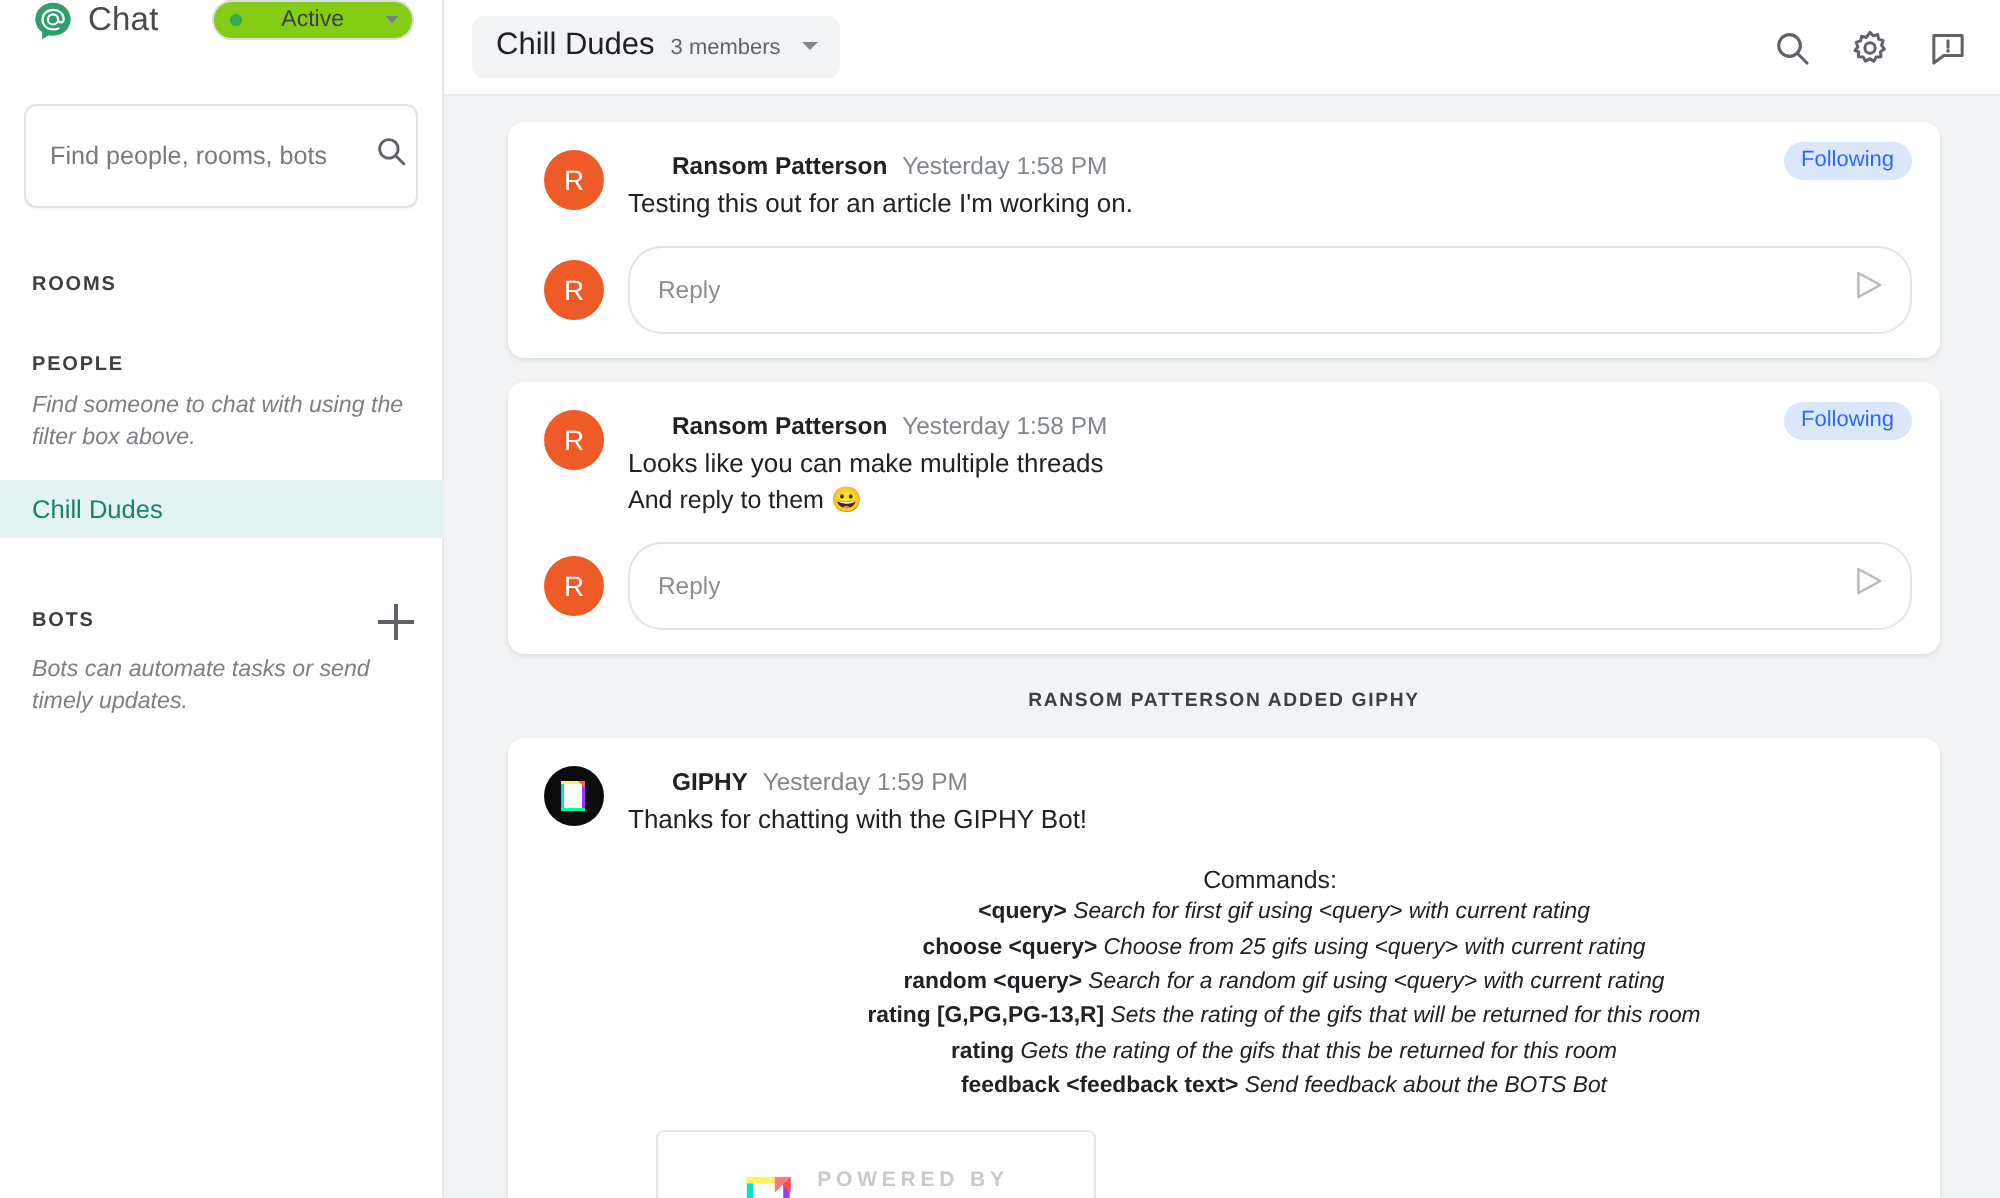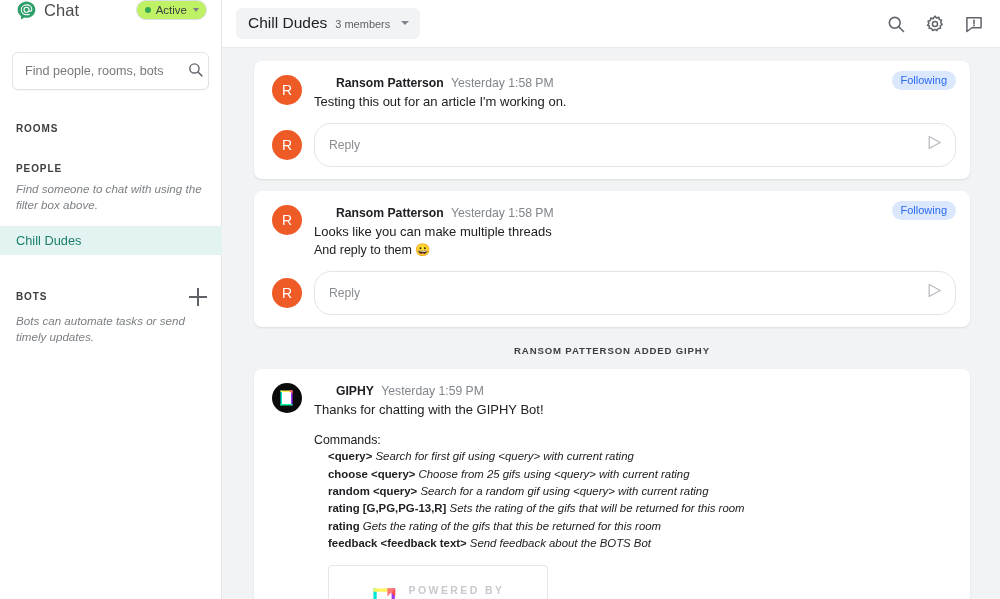--- a/index.html
+++ b/index.html
@@ -18,34 +18,34 @@
     flex: 0 0 222px; position: relative;
   }
   .sb-top {
     height: 48px; display: flex; align-items: flex-start;
     padding: 0 14px 0 16px; justify-content: space-between;
   }
   .brand { display: flex; align-items: center; gap: 7px; }
   .brand-logo { width: 21px; height: 21px; display: block; }
   .brand-name { font-size: 16.5px; color: #4a4a4a; letter-spacing: .1px; }
   .status-pill {
-    display: flex; align-items: center; gap: 5px;
+    display: flex; align-items: center; gap: 20px;
     border: 1px solid #dcdfe2; border-radius: 13px;
-    padding: 3px 7px 3px 8px; background: #bef264; cursor: pointer;
+    padding: 3px 7px 3px 8px; background: #84cc16; cursor: pointer;
   }
   .status-dot { width: 6px; height: 6px; border-radius: 50%; background: #34a853; }
   .status-text { font-size: 11.5px; color: #3c4043; }
   .caret-dn {
     width: 0; height: 0; border-left: 3.5px solid transparent;
     border-right: 3.5px solid transparent; border-top: 4px solid #7a7f85;
     margin-left: 1px;
   }
   .search-wrap { padding: 4px 12px 0 12px; }
   .search-box {
-    display: flex; align-items: center; height: 38px;
+    display: flex; align-items: center; height: 52px;
     border: 1px solid #e0e2e5; border-radius: 6px; background: #fff;
     padding: 0 10px 0 12px; box-shadow: 0 1px 1px rgba(0,0,0,.03);
   }
   .search-input {
     flex: 1; border: 0; outline: 0; font-size: 12.6px; color: #5f6368;
     font-family: "Liberation Sans", sans-serif; background: transparent;
   }
   .search-input::placeholder { color: #77797d; }
   .sb-section { padding: 0 16px; }
   .sb-head {
@@ -135,21 +135,21 @@
   }
   .reply-input::placeholder { color: #8a8d91; }
   .send-ico { width: 17px; height: 17px; flex: 0 0 17px; cursor: pointer; }
 
   .sys-divider {
     text-align: center; font-size: 9.6px; font-weight: bold;
     letter-spacing: .85px; color: #3c4043; padding: 6px 0 13px 0;
     text-transform: uppercase;
   }
 
-  .cmd-block { margin-top: 14px; }
+  .cmd-block { margin-top: 14px; text-align: center; }
   .cmd-head { font-size: 12.4px; color: #202124; }
   .cmd-list { margin-top: 1px; padding-left: 14px; }
   .cmd-line { font-size: 11.4px; color: #202124; line-height: 1.52; }
   .cmd-key { font-weight: bold; }
   .cmd-desc { font-style: italic; }
 
   .giphy-card {
     margin: 13px 0 0 14px; width: 220px; height: 74px;
     border: 1px solid #e4e6e8; border-radius: 4px; background: #fff;
     display: flex; align-items: center; justify-content: center; gap: 9px;

